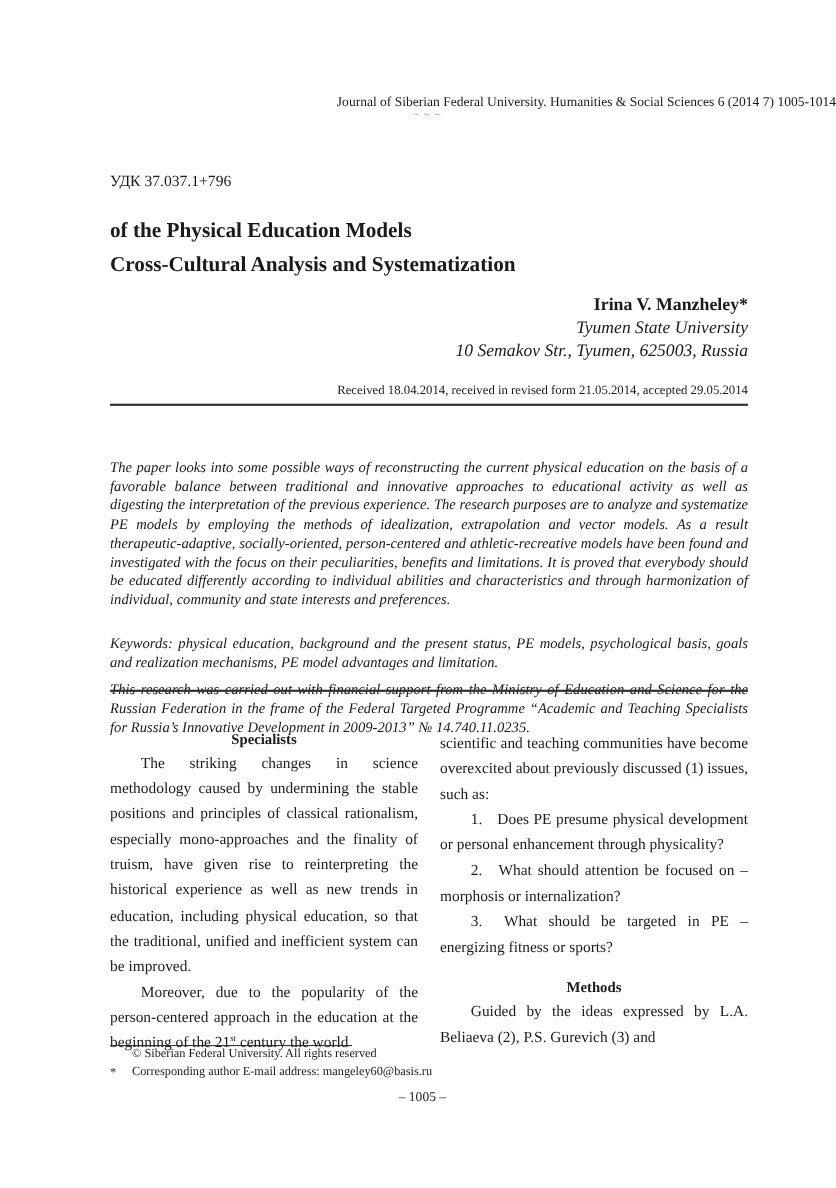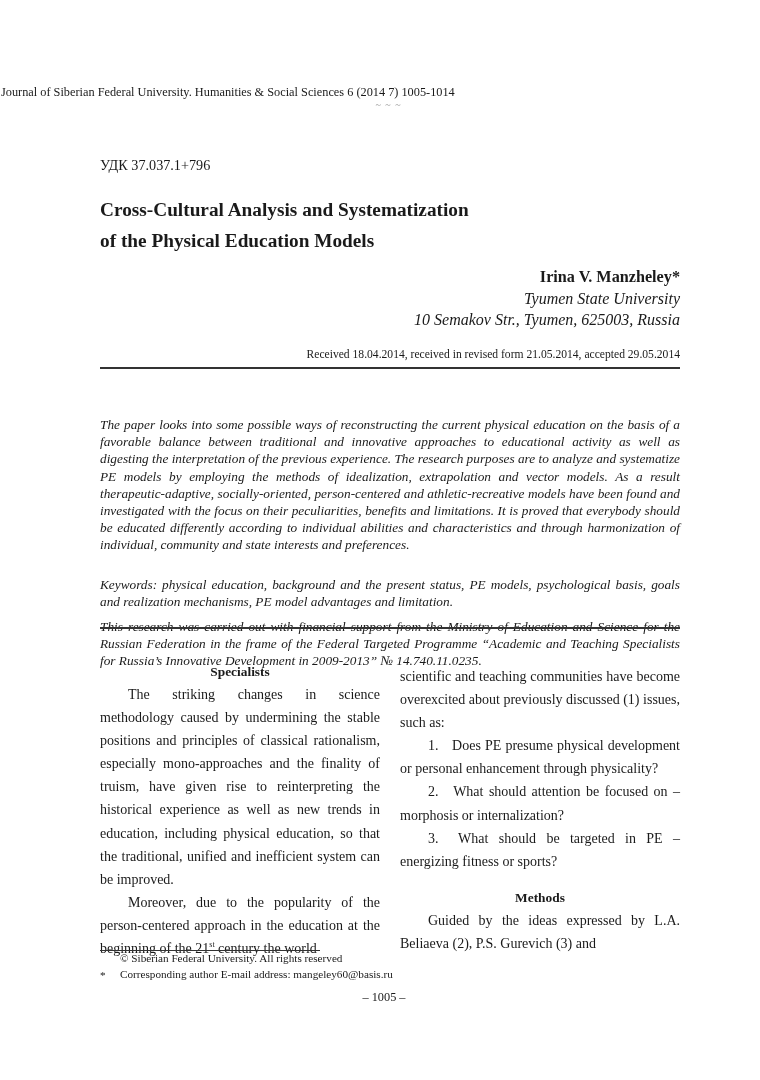--- a/index.html
+++ b/index.html
@@ -2,21 +2,21 @@
 <html><head>
   <meta charset="utf-8">
   <style>
     html, body { margin: 0; padding: 0; background: #ffffff; }
     body {
       width: 760px; height: 1080px; position: relative; overflow: hidden;
       font-family: "Liberation Serif", "DejaVu Serif", serif; color: #1a1a1a;
     }
     .abs { position: absolute; }
     #journal-header {
-      left: 0; width: 760px; top: 84px; text-align: left;
+      left: 0; width: 760px; top: 84px; text-align: right;
       font-size: 12.3px; line-height: 16px; white-space: nowrap;
       padding-left: 1px; box-sizing: border-box;
     }
     #tilde-ornament {
       left: 0; width: 760px; top: 99px; text-align: center;
       font-size: 10px; color: #999; letter-spacing: 1px; padding-left: 17px; box-sizing: border-box;
     }
     #udc { left: 100px; top: 156px; font-size: 14.2px; line-height: 18px; }
     #title {
       left: 100px; top: 194px; font-size: 19.3px; font-weight: bold; line-height: 31px;
@@ -59,22 +59,22 @@
   </style>
 </head>
 <body>
 
 <div id="journal-header" class="abs">Journal of Siberian Federal University. Humanities &amp; Social Sciences 6 (2014 7) 1005-1014</div>
 <div id="tilde-ornament" class="abs">~ ~ ~</div>
 
 <div id="udc" class="abs">УДК 37.037.1+796</div>
 
 <div id="title" class="abs">
+  <div>of the Physical Education Models</div>
   <div>Cross-Cultural Analysis and Systematization</div>
-  <div>of the Physical Education Models</div>
 </div>
 
 <div id="author-block" class="abs">
   <div id="author-name">Irina V. Manzheley*</div>
   <div class="affil">Tyumen State University</div>
   <div class="affil">10 Semakov Str., Tyumen, 625003, Russia</div>
 </div>
 
 <div id="received" class="abs">Received 18.04.2014, received in revised form 21.05.2014, accepted 29.05.2014</div>
 <div id="rule-top" class="abs rule"></div>

